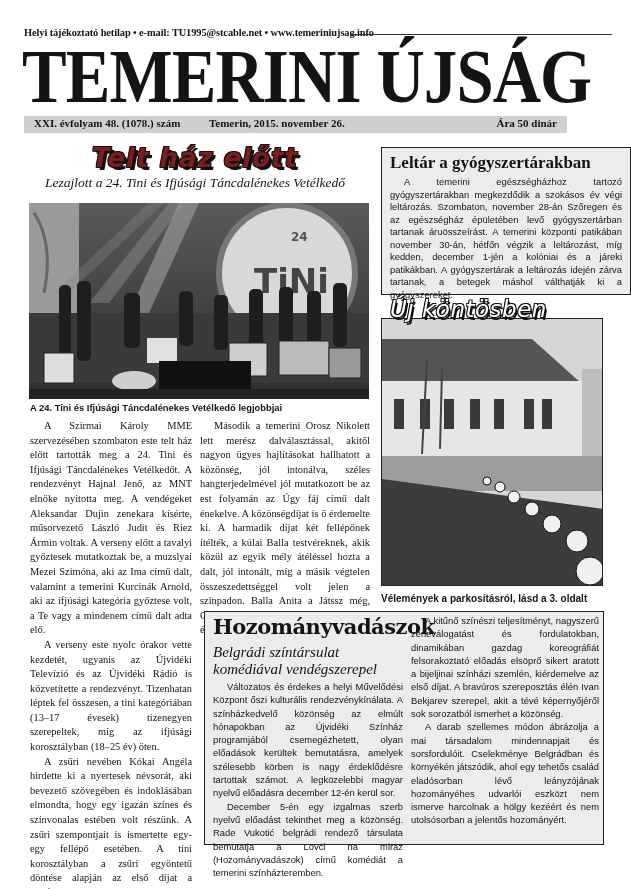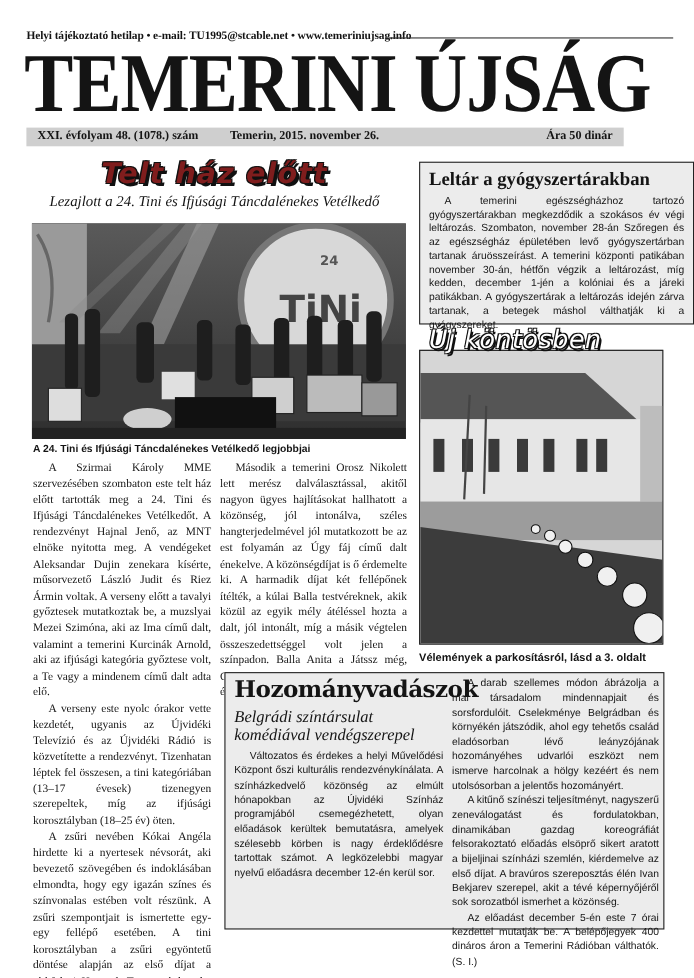--- a/index.html
+++ b/index.html
@@ -155,19 +155,19 @@
     </g>
   </svg>
 </div>
 <div class="abs park-caption">Vélemények a parkosításról, lásd a 3. oldalt</div>
 
 <div class="abs box-theatre">
   <div class="abs theatre-title">Hozományvadászok</div>
   <div class="abs theatre-sub">Belgrádi színtársulat komédiával vendégszerepel</div>
   <div class="abs theatre-col theatre-left">
     <p>Változatos és érdekes a helyi Művelődési Központ őszi kulturális rendezvénykínálata. A színházkedvelő közönség az elmúlt hónapokban az Újvidéki Színház programjából csemegézhetett, olyan előadások kerültek bemutatásra, amelyek szélesebb körben is nagy érdeklődésre tartottak számot. A legközelebbi magyar nyelvű előadásra december 12-én kerül sor.</p>
+    <p>December 5-én egy izgalmas szerb nyelvű előadást tekinthet meg a közönség. Rade Vukotić belgrádi rendező társulata bemutatja a Lovci na miraz (Hozományvadászok) című komédiát a temerini színházteremben.</p>
   </div>
   <div class="abs theatre-col theatre-right">
+    <p>A kitűnő színészi teljesítményt, nagyszerű zeneválogatást és fordulatokban, dinamikában gazdag koreográfiát felsorakoztató előadás elsöprő sikert aratott a bijeljinai színházi szemlén, kiérdemelve az első díjat. A bravúros szereposztás élén Ivan Bekjarev szerepel, akit a tévé képernyőjéről sok sorozatból ismerhet a közönség.</p>
     <p>A darab szellemes módon ábrázolja a mai társadalom mindennapjait és sorsfordulóit. Cselekménye Belgrádban és környékén játszódik, ahol egy tehetős család eladósorban lévő leányzójának hozományéhes udvarlói eszközt nem ismerve harcolnak a hölgy kezéért és nem utolsósorban a jelentős hozományért.</p>
-    <p>A kitűnő színészi teljesítményt, nagyszerű zeneválogatást és fordulatokban, dinamikában gazdag koreográfiát felsorakoztató előadás elsöprő sikert aratott a bijeljinai színházi szemlén, kiérdemelve az első díjat. A bravúros szereposztás élén Ivan Bekjarev szerepel, akit a tévé képernyőjéről sok sorozatból ismerhet a közönség.</p>
-    <p>Az előadást december 5-én este 7 órai kezdettel mutatják be. A belépőjegyek 400 dináros áron a Temerini Rádióban válthatók. (S. I.)</p>
   </div>
 </div>
 
 </body></html>

